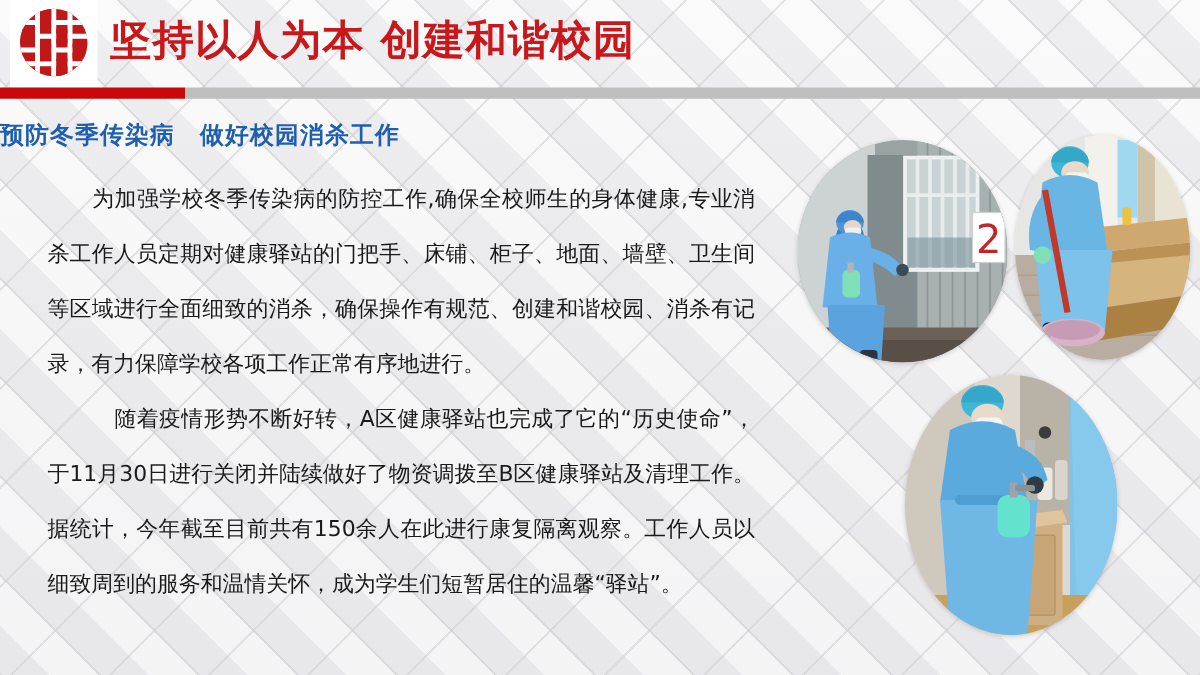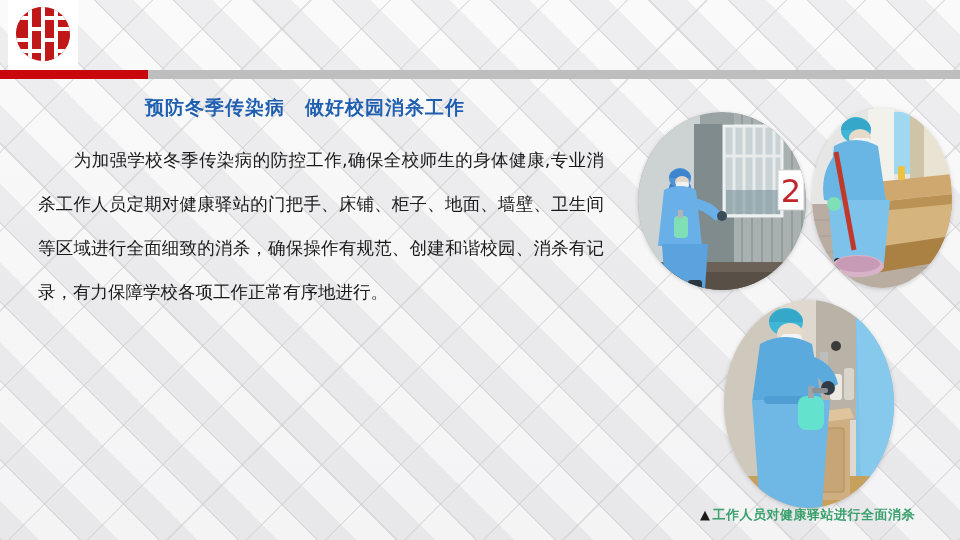--- a/index.html
+++ b/index.html
@@ -55,21 +55,20 @@
     font-family:"DejaVu Sans","Liberation Sans",sans-serif;
     white-space:nowrap;
   }
   .rule{position:absolute;left:0;top:70px;height:9px;width:960px;}
   .rule .red{position:absolute;left:0;top:0;height:9px;width:148px;background:#C8080A;}
   .rule .grey{position:absolute;left:148px;top:0;height:9px;right:0;background:#BEBEBE;}
 
   
   .subtitle{
     position:absolute;left:0;top:95px;width:610px;
-    text-align:center;
     font-size:19px;font-weight:bold;color:#1F5FB0;
     font-family:"DejaVu Sans","Liberation Sans",sans-serif;
     letter-spacing:1px;
   }
   .body-col{
     position:absolute;left:38px;top:138px;width:566px;
   }
   .para{
     font-size:17.5px;color:#1a1a1a;
     line-height:44px;
@@ -113,30 +112,32 @@
         <i class="lv3"></i>
       <i class="lr1"></i>
         <i class="lr2"></i>
         <i class="lr3"></i>
       <i class="lr4"></i>
         <i class="lr5"></i>
         <i class="lr6"></i>
     </div>
   </div>
 
+  <div class="header-title">坚持以人为本  创建和谐校园</div>
 
   <div class="rule">
     <div class="red"></div>
     <div class="grey"></div>
   </div>
 
   <div class="subtitle">预防冬季传染病　做好校园消杀工作</div>
 
   <div class="body-col">
     <div class="para">　　为加强学校冬季传染病的防控工作,确保全校师生的身体健康,专业消杀工作人员定期对健康驿站的门把手、床铺、柜子、地面、墙壁、卫生间等区域进行全面细致的消杀，确保操作有规范、创建和谐校园、消杀有记录，有力保障学校各项工作正常有序地进行。</div>
+    <div class="para">　　　随着疫情形势不断好转，A区健康驿站也完成了它的“历史使命”，于11月30日进行关闭并陆续做好了物资调拨至B区健康驿站及清理工作。据统计，今年截至目前共有150余人在此进行康复隔离观察。工作人员以细致周到的服务和温情关怀，成为学生们短暂居住的温馨“驿站”。</div>
   </div>
 
   <div class="photo p1">
     <svg viewBox="0 0 168 178" preserveAspectRatio="xMidYMid slice">
       <rect x="0" y="0" width="168" height="178" fill="#9aa3a4"></rect>
       <rect x="0" y="0" width="62" height="178" fill="#cdd3d2"></rect>
       <rect x="56" y="12" width="40" height="150" fill="#7f8b8c"></rect>
       <rect x="96" y="0" width="72" height="178" fill="#a9b1b0"></rect>
       <g stroke="#8d9697" stroke-width="1.4">
         <line x1="104" y1="0" x2="104" y2="178"></line>
@@ -254,17 +255,14 @@
         <circle cx="104" cy="88" r="7" fill="#2f3b46"></circle>
         <rect x="40" y="96" width="54" height="8" rx="4" fill="#4e9ed4"></rect>
 
         <rect x="74" y="96" width="26" height="34" rx="8" fill="#63e2cd"></rect>
         <rect x="84" y="86" width="6" height="12" fill="#9fa4a8"></rect>
         <rect x="88" y="88" width="16" height="5" rx="2" fill="#8b9095"></rect>
       </g>
     </svg>
   </div>
 
-  <div class="caption">
-    <span class="tri">▲</span><span>工作人员对健康驿站进行全面消杀</span>
-  </div>
 
 </div>
 
 </body></html>

